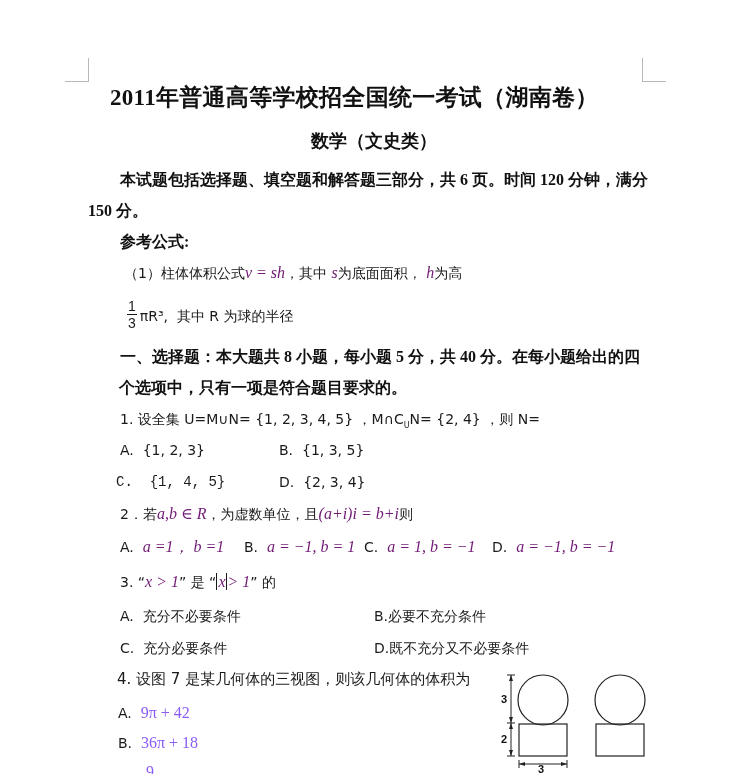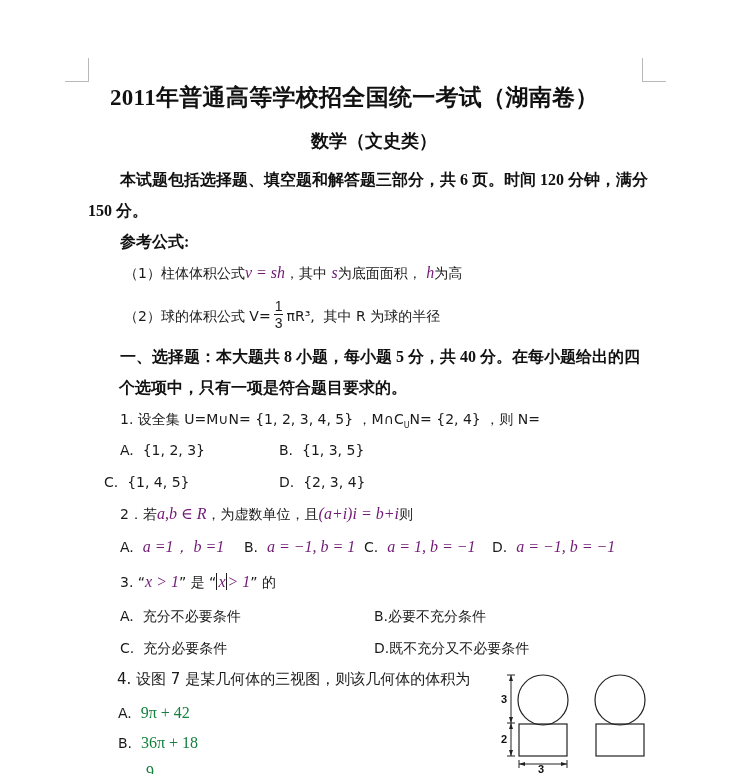--- a/index.html
+++ b/index.html
@@ -55,21 +55,21 @@
     }
     .reg14 {
       font-family: "DejaVu Sans", "Liberation Sans", sans-serif;
       font-size: 14px;
       color: #1a1a1a;
     }
     .math {
       font-family: "Liberation Serif", "DejaVu Serif", serif;
       font-style: italic;
       font-size: 16px;
-      color: #15803d;
+      color: #8b5cf6;
     }
     .math-blue { color: #701a75; }
     .frac {
       display: inline-block;
       vertical-align: middle;
       text-align: center;
       font-family: "Liberation Sans", sans-serif;
       font-size: 14px;
       margin: 0 3px;
       position: relative;
@@ -102,37 +102,37 @@
 
 <div class="line bold15" style="left:120px; top:234px;">参考公式:</div>
 
 <div class="line reg14" style="left:124px; top:265px;">
   <span>（1）柱体体积公式</span><span class="math math-blue">v = sh</span><span>，其中</span>
   <span class="math math-blue">s</span><span>为底面面积，</span>
   <span class="math math-blue">h</span><span>为高</span>
 </div>
 
 <div class="line reg14" style="left:124px; top:300px;">
-  <span>（2）球的体积公式 V=</span><span class="frac"><span class="num">1</span><span class="den">3</span></span><span>πR³,</span>
+  <span class="frac"><span class="num">1</span><span class="den">3</span></span><span>πR³,</span>
   &nbsp;<span>其中 R 为球的半径</span>
 </div>
 
 <div class="line bold15" style="left:120px; top:349px;">一、选择题：本大题共 8 小题，每小题 5 分，共 40 分。在每小题给出的四</div>
 <div class="line bold15" style="left:91px; top:380px;margin-left:28px;">个选项中，只有一项是符合题目要求的。</div>
 
 <div class="line reg14" style="left:120px; top:412px;">
   <span>1. 设全集 U=M∪N= {1, 2, 3, 4, 5} ，M∩C</span><sub style="font-size:8px;">U</sub><span>N= {2, 4} ，则 N=</span>
 </div>
 <div class="line reg14" style="left:120px; top:443px;">
   <span>A.</span>&nbsp;&nbsp;<span>{1, 2, 3}</span>
 </div>
 <div class="line reg14" style="left:279px; top:443px;">
   <span>B.</span>&nbsp;&nbsp;<span>{1, 3, 5}</span>
 </div>
-<div class="line reg14" style="left:104px; top:475px;">
+<div class="line reg14" style="left:116px; top:475px;font-family:Liberation Mono, monospace;">
   <span>C.</span>&nbsp;&nbsp;<span>{1, 4, 5}</span>
 </div>
 <div class="line reg14" style="left:279px; top:475px;">
   <span>D.</span>&nbsp;&nbsp;<span>{2, 3, 4}</span>
 </div>
 
 <div class="line reg14" style="left:120px; top:506px;">
   <span>2．若</span><span class="math math-blue">a,b ∈ R</span><span>，为虚数单位，且</span><span class="math math-blue">(a+i)i = b+i</span><span>则</span>
 </div>
 <div class="line reg14" style="left:120px; top:539px;">

